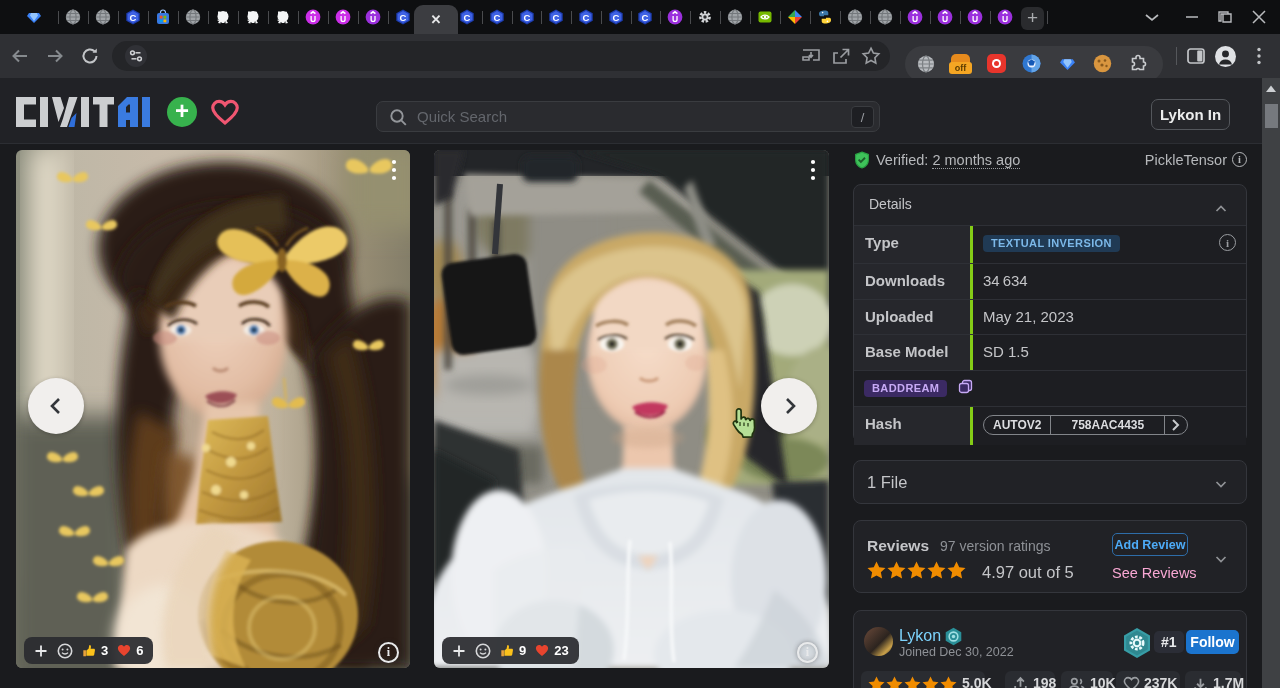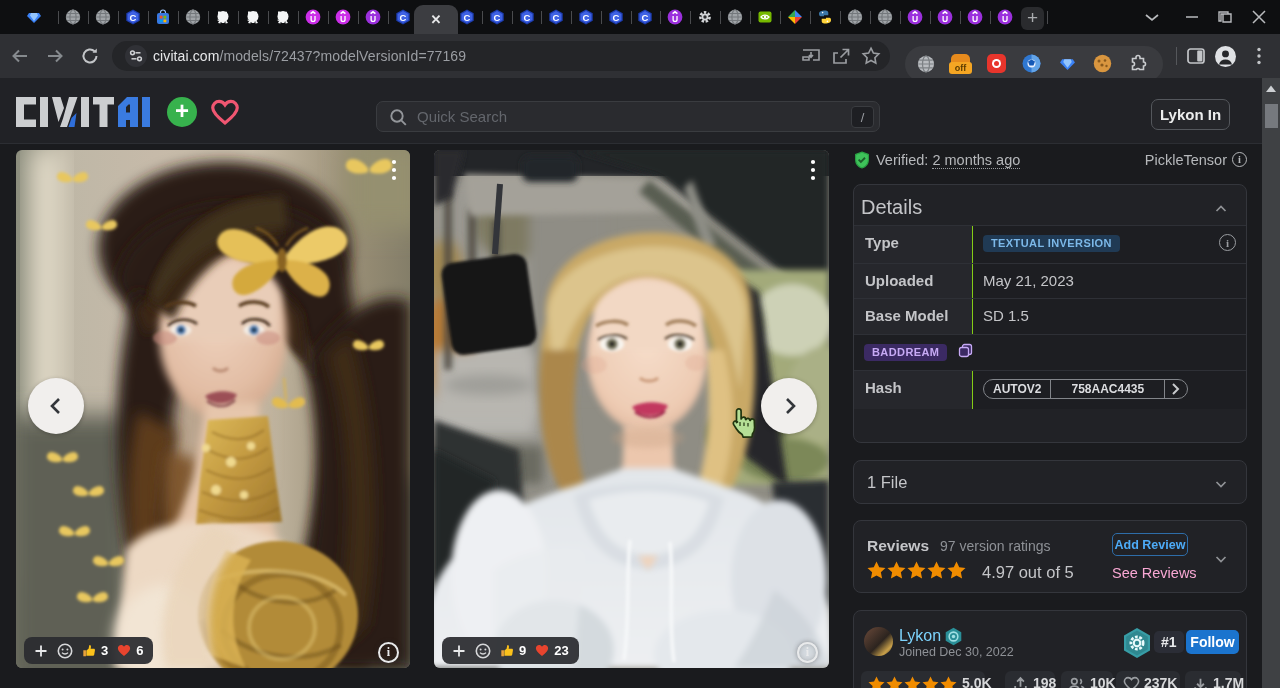--- a/index.html
+++ b/index.html
@@ -43,21 +43,21 @@
   .badgepill { position:absolute; left:8px; bottom:4px; height:27px; background:rgba(42,43,47,.93); border-radius:8px; display:flex; align-items:center; padding:0 10px; gap:9px; color:#fff; }
   .badgepill .chip { display:flex; align-items:center; gap:5px; font-size:13px; font-weight:bold; }
   .infocirc { position:absolute; right:11px; bottom:5px; width:21px; height:21px; border-radius:50%; border:2px solid #e9eaeb; color:#e9eaeb; box-shadow:0 0 5px rgba(40,40,45,.45), inset 0 0 4px rgba(40,40,45,.25); text-align:center; line-height:17px; font-size:12px; font-weight:bold; font-family:"Liberation Serif",serif; }
   .navbtn { position:absolute; width:56px; height:56px; border-radius:50%; background:#f1efed; box-shadow:0 1px 4px rgba(0,0,0,.25); }
 
   
   #panel { position:absolute; left:853px; top:144px; width:394px; height:544px; font-size:15px; color:#c1c2c5; }
   .pcard { position:absolute; left:0; width:394px; background:#212226; border:1px solid #34363c; border-radius:8px; }
   .chev { position:absolute; width:12px; height:12px; }
   .drow { display:flex; border-bottom:1px solid #2e3036; }
-  .dlab { width:119px; background:#26272c; border-right:1px solid #84cc16; padding:8px 0 0 11px; font-weight:bold; color:#c4c5c8; flex:none; }
+  .dlab { width:119px; background:#26272c; border-right:3px solid #84cc16; padding:8px 0 0 11px; font-weight:bold; color:#c4c5c8; flex:none; }
   .dval { flex:1; background:#1d1e22; padding:8px 0 0 10px; color:#c4c5c8; display:flex; align-items:flex-start; gap:14px; }
   .bdg { display:inline-block; height:17px; line-height:17px; padding:0 8px; border-radius:4px; font-size:11px; font-weight:bold; letter-spacing:.4px; margin-top:1px; }
   .dinfo { margin-left:auto; margin-right:10px; width:17px; height:17px; border:1.4px solid #9a9da1; border-radius:50%; color:#9a9da1; font-size:11px; text-align:center; line-height:16px; font-family:"Liberation Serif",serif; font-weight:bold; flex:none; }
   .hashpill { display:inline-flex; align-items:center; height:20px; border:1px solid #82858a; border-radius:10px; font-size:12px; font-weight:bold; color:#dcdde0; }
   .hsep { width:1px; height:20px; background:#82858a; }
   .statchip { position:absolute; top:60px; height:50px; background:#2a2c31; border-radius:6px; display:flex; align-items:flex-start; gap:4px; padding:5px 6px 0 7px; }
   .statchip b { font-size:14px; color:#d6d7d9; line-height:15px; white-space:nowrap; }
   .statchip svg { flex:none; }
 
   
@@ -292,21 +292,20 @@
         <path d="M17.8 3.5v4.3h-4.3z" fill="#c3c5c8"></path>
       </svg>
     <div id="omnibox">
       <svg class="abs" style="left:13px;top:4px" width="22" height="22" viewBox="0 0 22 22">
           <circle cx="11" cy="11" r="11" fill="#303136"></circle>
           <circle cx="7.5" cy="7.8" r="1.9" fill="none" stroke="#cfd1d4" stroke-width="1.5"></circle>
           <path d="M10.5 7.8h5" stroke="#cfd1d4" stroke-width="1.5"></path>
           <circle cx="14.5" cy="13.8" r="1.9" fill="none" stroke="#cfd1d4" stroke-width="1.5"></circle>
           <path d="M6.5 13.8h5" stroke="#cfd1d4" stroke-width="1.5"></path>
         </svg>
-      <div class="url">civitai.com<span>/models/72437?modelVersionId=77169</span></div>
     </div>
     <svg class="tbico" style="left:800px" viewBox="0 0 22 22">
         <path d="M3 5h16v10h-6 M3 12v3h6v-3z M11 7v5 M9 10l2 2.3 2-2.3" stroke="#9a9da1" stroke-width="1.6" fill="none"></path>
       </svg>
     <svg class="tbico" style="left:830px" viewBox="0 0 22 22">
         <path d="M8 8H4v10h12v-4 M10.5 12.5L18 5 M12.5 4.5H18.5V10.5" stroke="#9a9da1" stroke-width="1.7" fill="none"></path>
       </svg>
     <svg class="tbico" style="left:860px" viewBox="0 0 22 22">
         <path d="M11 3.2l2.4 4.9 5.4.8-3.9 3.8.9 5.4-4.8-2.6-4.8 2.6.9-5.4L3.2 8.9l5.4-.8z" stroke="#9a9da1" stroke-width="1.6" fill="none"></path>
       </svg>
@@ -693,31 +692,35 @@
   <div id="panel">
     <svg class="abs" style="left:0;top:7px" width="18" height="18" viewBox="0 0 24 24">
         <path d="M12 1.5l8.5 3v7c0 5-3.7 9.4-8.5 11-4.8-1.6-8.5-6-8.5-11v-7z" fill="#3ec25a" stroke="#2aa344" stroke-width="1.5"></path>
         <path d="M7.5 11.5l3 3 5.5-5.5" fill="none" stroke="#1d5c2b" stroke-width="2.4"></path>
       </svg>
     <span class="abs" style="left:23px;top:8px;color:#b6b8bb;font-size:14.5px">Verified: <span style="border-bottom:1px dotted #9a9da1">2 months ago</span></span>
     <span class="abs" style="right:20px;top:8px;color:#b6b8bb;font-size:14.5px">PickleTensor</span>
     <span class="abs" style="right:0;top:8px;width:15px;height:15px;border:1.4px solid #b6b8bb;border-radius:50%;color:#b6b8bb;font-size:10.5px;text-align:center;line-height:14px;font-family:'Liberation Serif',serif;font-weight:bold">i</span>
 
     <div class="pcard" style="top:40px;height:259px">
-      <div class="abs" style="left:7px;top:11px;font-size:20px;color:#c4c5c8">Details</div>
+      <div class="abs" style="left:15px;top:11px;font-size:14px;color:#c4c5c8">Details</div>
       <svg class="chev" style="right:19px;top:18px" viewBox="0 0 12 12">
           <path d="M1.5 8l4.5-4.5L10.5 8" stroke="#909296" stroke-width="1.7" fill="none"></path>
         </svg>
       <div class="abs" style="left:0;top:40px;width:392px;height:219px;border-top:1px solid #2e3036;font-size:15px">
         <div class="drow" style="height:38px">
             <div class="dlab">Type</div>
             <div class="dval">
               <span class="bdg" style="background:#203a54;color:#7cb8e8">TEXTUAL INVERSION</span>
               <span class="dinfo">i</span>
             </div>
+          </div>
+        <div class="drow" style="height:36px">
+            <div class="dlab">Downloads</div>
+            <div class="dval">34 634</div>
           </div>
         <div class="drow" style="height:35px">
             <div class="dlab">Uploaded</div>
             <div class="dval">May 21, 2023</div>
           </div>
         <div class="drow" style="height:36px">
             <div class="dlab">Base Model</div>
             <div class="dval">SD 1.5</div>
           </div>
         <div class="drow" style="height:36px">

